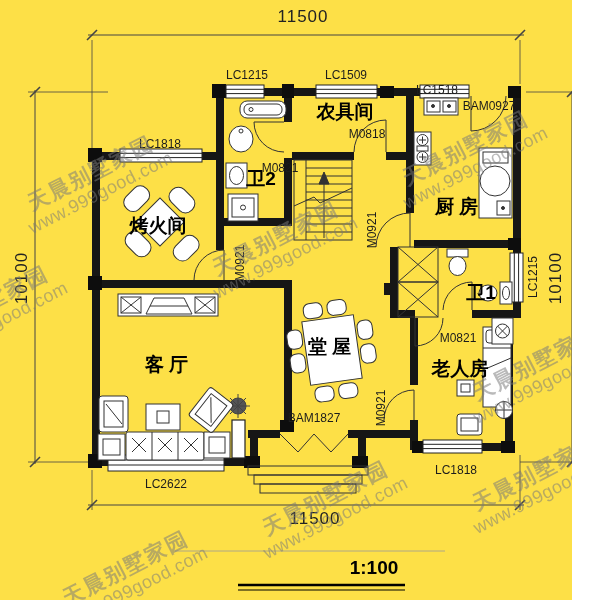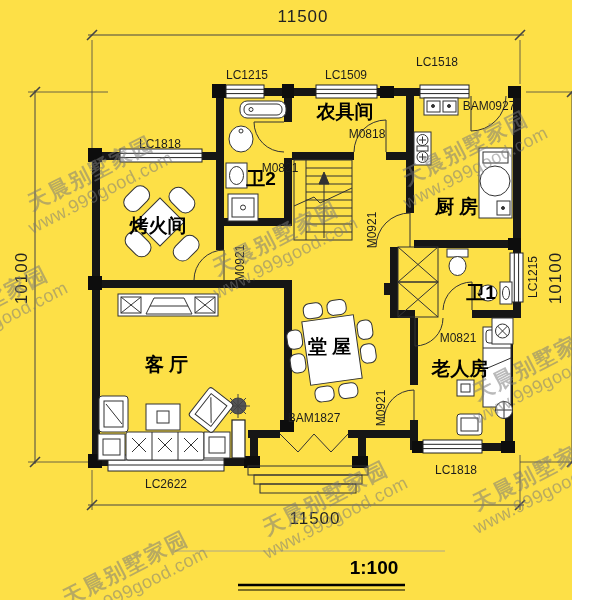--- a/index.html
+++ b/index.html
@@ -372,21 +372,21 @@
   </g>
 </svg>
 
 <span class="lb dim" style="left:303px;top:17px">11500</span>
 <span class="lb dim" style="left:315px;top:519px">11500</span>
 <span class="vlb dim" style="left:22px;top:278px">10100</span>
 <span class="vlb dim" style="left:556px;top:278px">10100</span>
 
 <span class="lb code" style="left:247px;top:75px">LC1215</span>
 <span class="lb code" style="left:346px;top:75px">LC1509</span>
-<span class="lb code" style="left:437px;top:62px">LC1518</span>
+<span class="lb code" style="left:437px;top:90px">LC1518</span>
 <span class="lb code" style="left:489px;top:106px">BAM0927</span>
 <span class="lb code" style="left:160px;top:144px">LC1818</span>
 <span class="lb code" style="left:280px;top:168px">M0821</span>
 <span class="lb code" style="left:367px;top:134px">M0818</span>
 <span class="vlb code" style="left:240px;top:263px">M0921</span>
 <span class="vlb code" style="left:372px;top:230px">M0921</span>
 <span class="vlb code" style="left:533px;top:277px">LC1215</span>
 <span class="lb code" style="left:458px;top:338px">M0821</span>
 <span class="vlb code" style="left:381px;top:408px">M0921</span>
 <span class="lb code" style="left:314px;top:418px">BAM1827</span>

